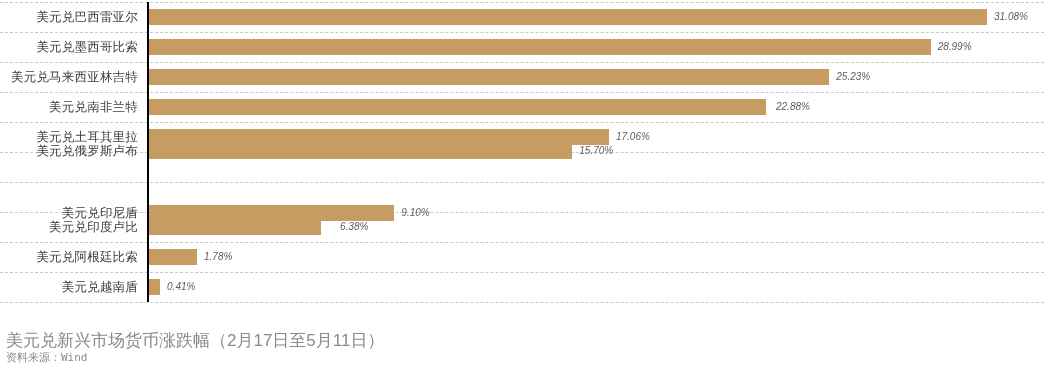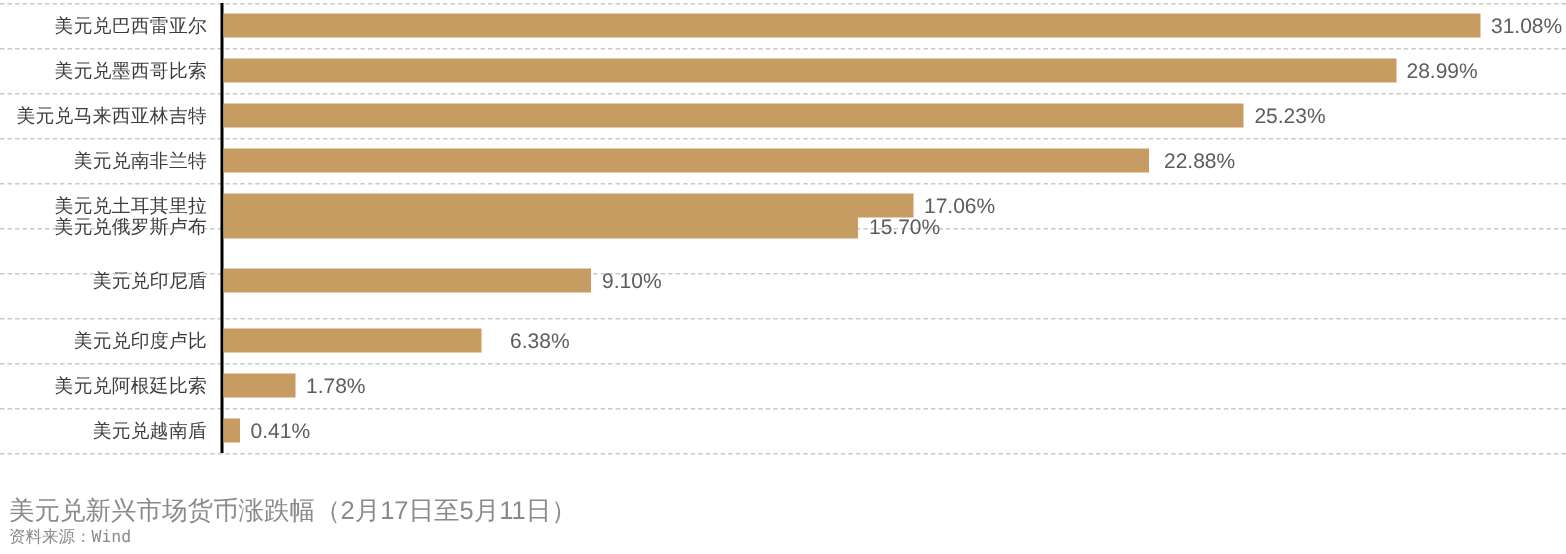--- a/index.html
+++ b/index.html
@@ -74,23 +74,24 @@
     top: 7px;
     height: 16px;
     background: #c69c63;
   }
 
   .val-label {
     position: absolute;
     top: 0;
     height: 30px;
     line-height: 30px;
-    font-size: 14px;
+    font-size: 10px;
     color: #5c5c5c;
     white-space: nowrap;
+    font-style: italic;
   }
 
   
   #footer {
     position: absolute;
     left: 6px;
     top: 332px;
     width: 800px;
   }
   .footer-line {
@@ -148,21 +149,21 @@
         <div class="row" style="top: 122px; padding-left: 20px;">
           <div class="cat-label">美元兑土耳其里拉</div>
           <div class="bar" title="美元兑土耳其里拉 17.06%" style="width: 459.983px; background: rgb(198, 156, 99);"></div>
           <div class="val-label" style="left: 615.983px;">17.06%</div>
         </div>
         <div class="row" style="top: 136px;">
           <div class="cat-label">美元兑俄罗斯卢布</div>
           <div class="bar" title="美元兑俄罗斯卢布 15.70%" style="width: 423.314px; background: rgb(198, 156, 99);"></div>
           <div class="val-label" style="left: 579.314px;">15.70%</div>
         </div>
-        <div class="row" style="top: 172px;">
+        <div class="row" style="top: 198px;">
           <div class="cat-label">美元兑印尼盾</div>
           <div class="bar" title="美元兑印尼盾 9.10%" style="width: 245.36px; background: rgb(198, 156, 99);"></div>
           <div class="val-label" style="left: 401.36px;">9.10%</div>
         </div>
         <div class="row" style="top: 212px;">
           <div class="cat-label">美元兑印度卢比</div>
           <div class="bar" title="美元兑印度卢比 6.38%" style="width: 172.022px; background: rgb(198, 156, 99);"></div>
           <div class="val-label" style="left: 328.022px; margin-left: 12px;">6.38%</div>
         </div>
         <div class="row" style="top: 242px;">

